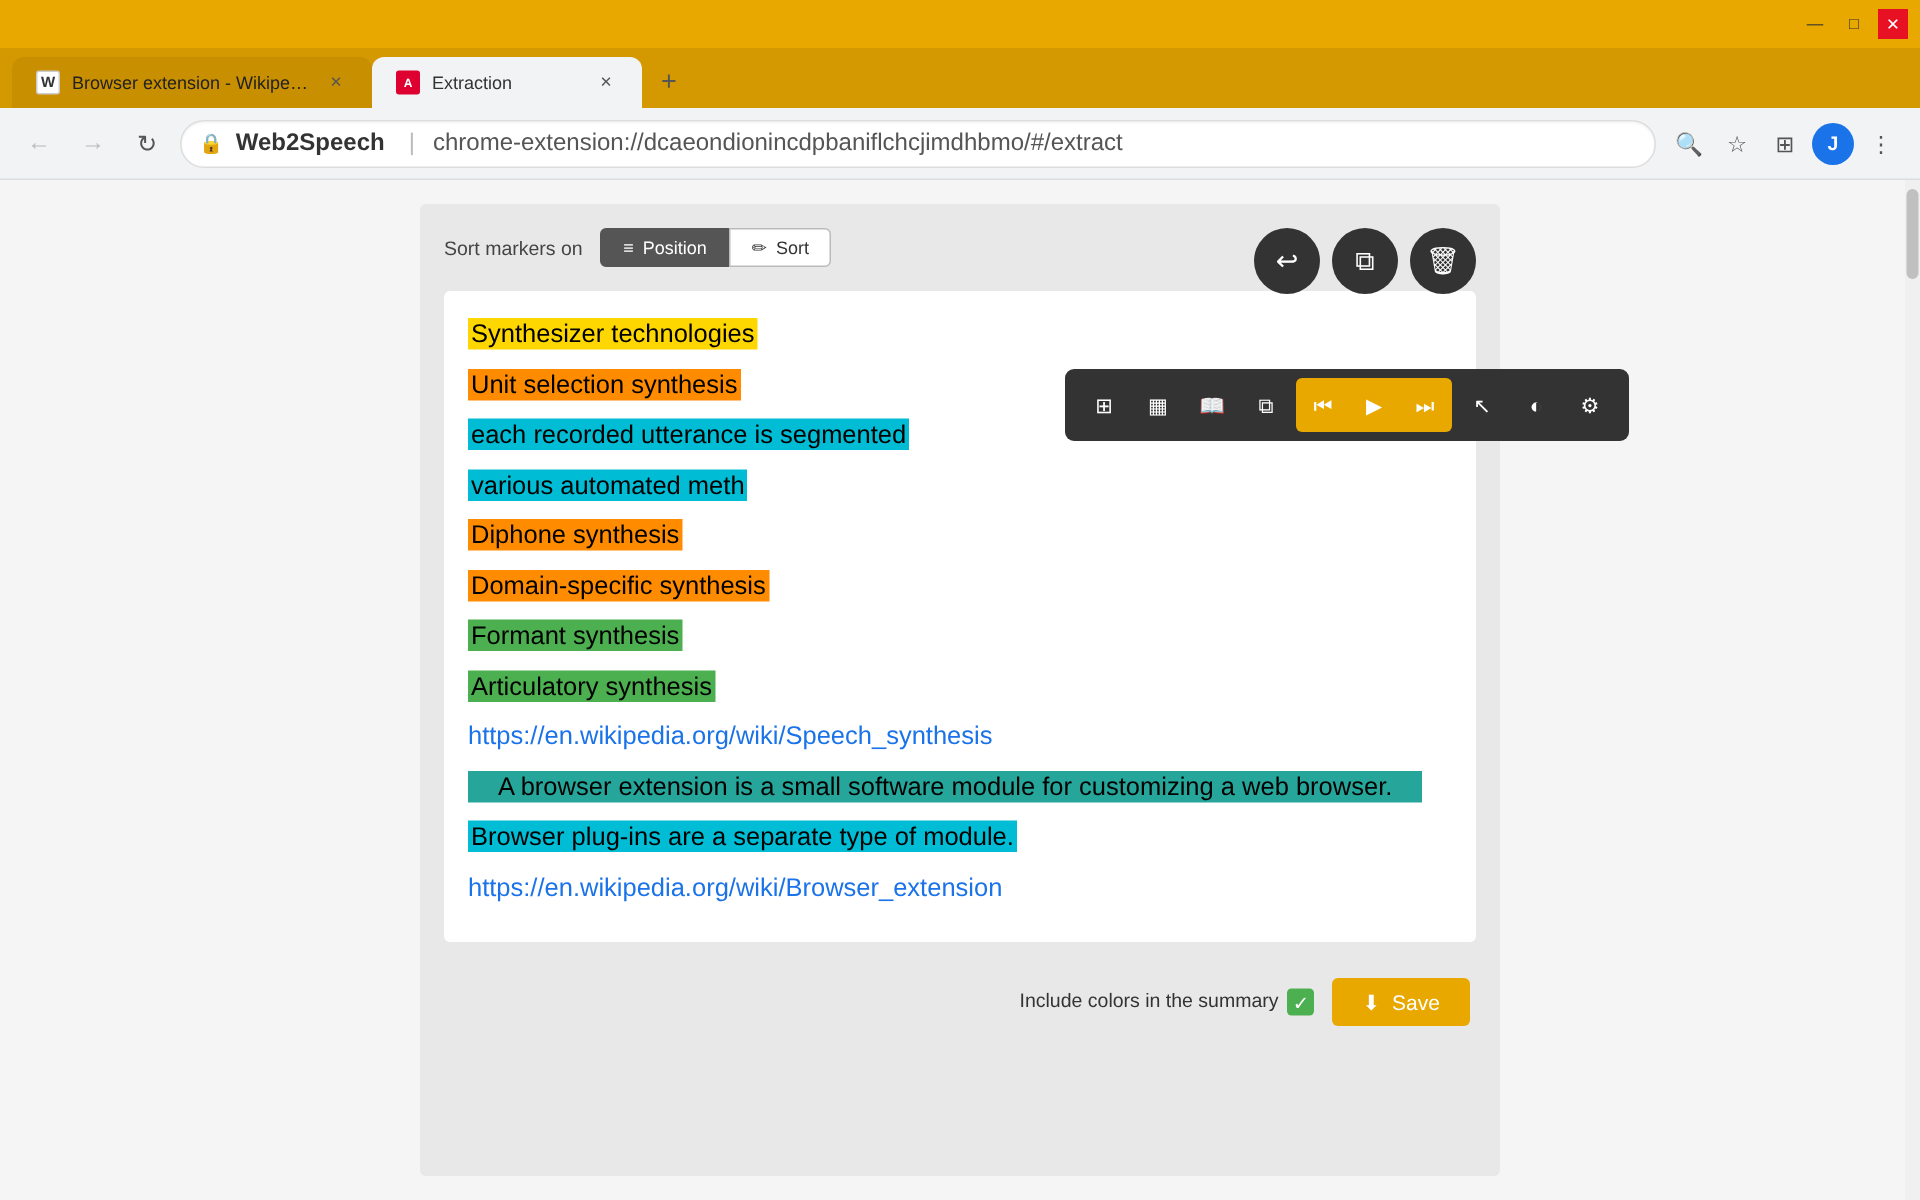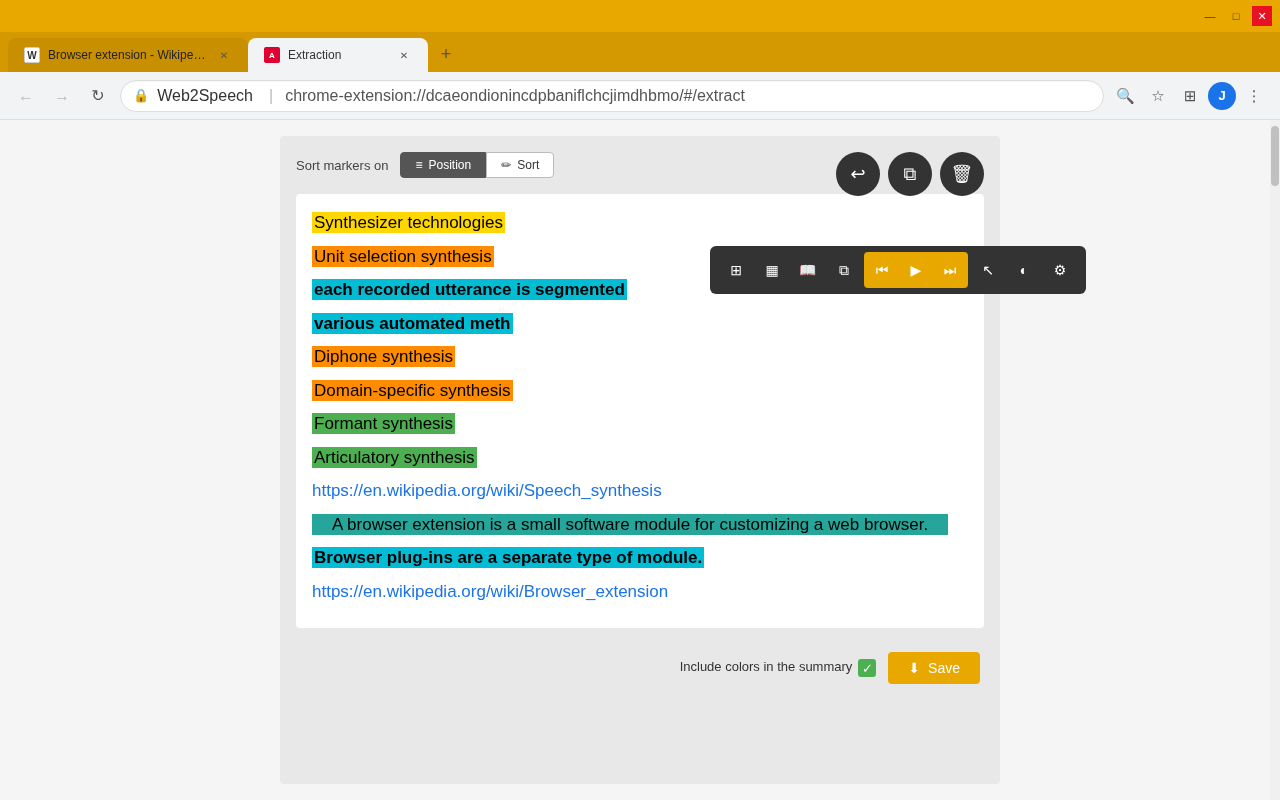--- a/index.html
+++ b/index.html
@@ -112,21 +112,21 @@
       background: white;
       border: 1px solid #ddd;
       border-radius: 16px;
       display: flex;
       align-items: center;
       padding: 0 12px;
       gap: 8px;
       box-shadow: inset 0 1px 2px rgba(0,0,0,0.05);
     }
     .address-icon { font-size: 13px; color: #555; }
-    .site-name { font-weight: 400; color: #333; margin-right: 4px; }
+    .site-name { font-weight: 700; color: #333; margin-right: 4px; }
     .address-separator { color: #bbb; margin: 0 4px; }
     .address-url { color: #555; }
     .toolbar-icons {
       display: flex; gap: 4px; align-items: center;
     }
     .toolbar-icon-btn {
       width: 28px; height: 28px;
       border: none; background: transparent;
       border-radius: 50%;
       cursor: pointer;
@@ -275,21 +275,21 @@
 
     
     .text-item {
       margin-bottom: 8px;
       font-size: 17px;
       line-height: 1.5;
     }
     .highlight-yellow { background: #ffd700; color: #000; padding: 1px 2px; }
     .highlight-green { background: #4caf50; color: #000; padding: 1px 2px; }
     .highlight-orange { background: #ff8c00; color: #000; padding: 1px 2px; margin-top: 40px; }
-    .highlight-blue { background: #00bcd4; color: #000; padding: 1px 2px; font-weight: bold; }
+    .highlight-blue { background: #00bcd4; color: #000; padding: 1px 2px; }
     .link-text { color: #1a73e8; text-decoration: none; }
     .highlight-teal { background: #26a69a; color: #000; padding: 1px 20px; }
 
     
     .footer {
       display: flex;
       align-items: center;
       justify-content: flex-end;
       gap: 12px;
       padding: 8px 4px;

